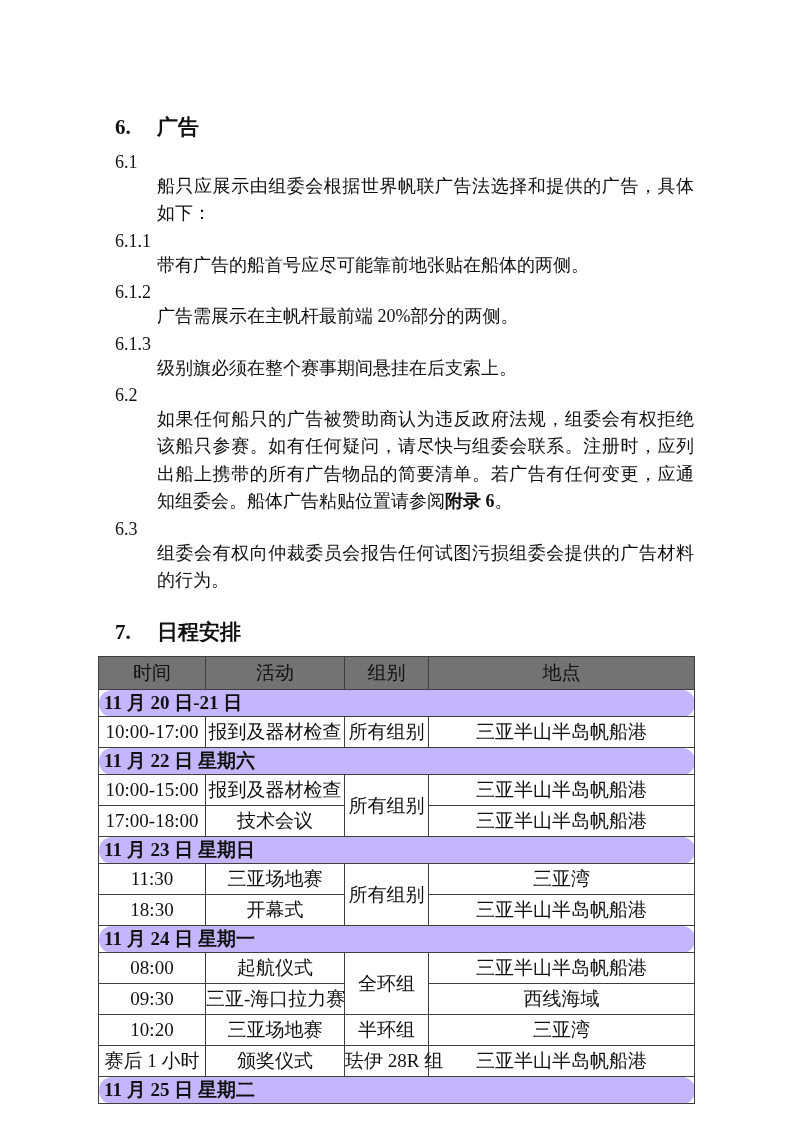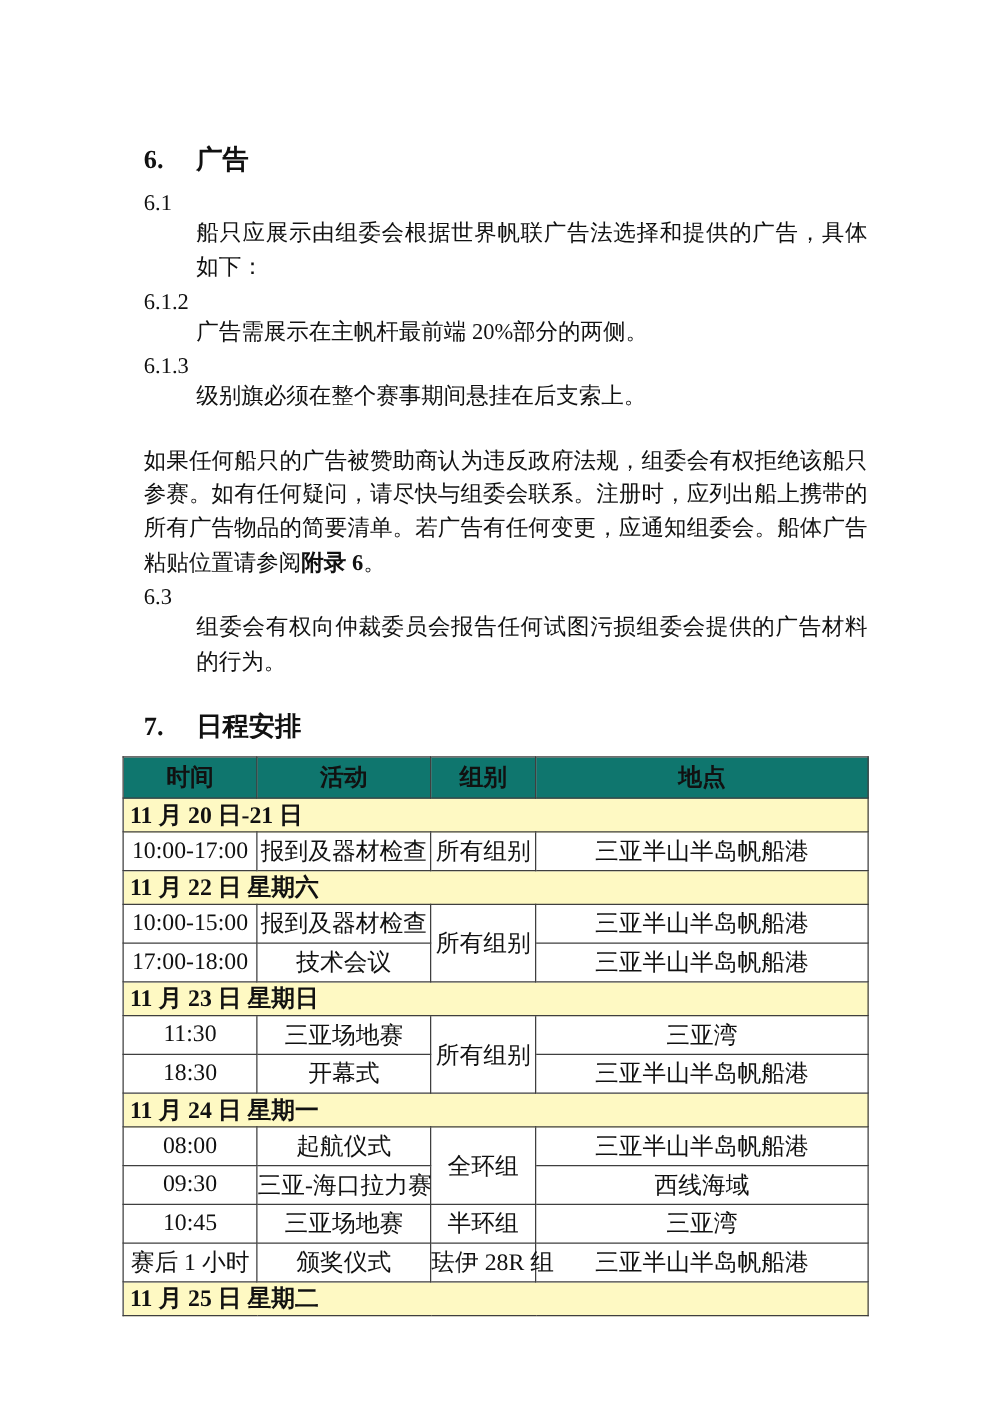--- a/index.html
+++ b/index.html
@@ -63,63 +63,69 @@
   table.schedule th,
   table.schedule td {
     border: 1px solid #3f3f3f;
     text-align: center;
     vertical-align: middle;
     padding: 0;
     white-space: nowrap;
     overflow: visible;
   }
   table.schedule th {
-    font-weight: bold;
+    font-weight: normal;
     height: 32px;
-    background: #0f766e;
+    background: #737373;
   }
   table.schedule td {
     height: 30px;
     font-weight: normal;
   }
   table.schedule tr.date-row td {
-    background: #fef9c3;
+    background: #c4b5fd;
     text-align: left;
     padding-left: 5px;
     font-weight: bold;
     height: 26px;
+    border-radius: 13px;
   }
 </style>
 </head>
 <body>
 
 <div class="content">
 
   <div class="sec-heading">
     <span class="num">6.</span>
     <span>广告</span>
   </div>
 
   <div class="clause">
     <span class="num">6.1</span>
     <span class="text">船只应展示由组委会根据世界帆联广告法选择和提供的广告，具体如下：</span>
   </div>
 
+  <div class="clause">
+    <span class="num">6.1.1</span>
+    <span class="text">带有广告的船首号应尽可能靠前地张贴在船体的两侧。</span>
+  </div>
 
   <div class="clause">
     <span class="num">6.1.2</span>
     <span class="text">广告需展示在主帆杆最前端 20%部分的两侧。</span>
   </div>
 
   <div class="clause">
     <span class="num">6.1.3</span>
     <span class="text">级别旗必须在整个赛事期间悬挂在后支索上。</span>
   </div>
 
   <div class="clause">
+    <span class="num">6.2</span>
     <span class="text"><span>如果任何船只的广告被赞助商认为违反政府法规，组委会有权拒绝该船只参赛。如有任何疑问，请尽快与组委会联系。注册时，应列出船上携带的所有广告物品的简要清单。若广告有任何变更，应通知组委会。船体广告粘贴位置请参阅</span><b>附录 6</b><span>。</span></span>
   </div>
 
   <div class="clause">
     <span class="num">6.3</span>
     <span class="text">组委会有权向仲裁委员会报告任何试图污损组委会提供的广告材料的行为。</span>
   </div>
 
 
   <div class="sec-heading sec-heading--7">
@@ -192,21 +198,21 @@
         <td>起航仪式</td>
         <td rowspan="2">全环组</td>
         <td>三亚半山半岛帆船港</td>
       </tr>
       <tr>
         <td>09:30</td>
         <td>三亚-海口拉力赛</td>
         <td>西线海域</td>
       </tr>
       <tr>
-        <td>10:45</td>
+        <td>10:20</td>
         <td>三亚场地赛</td>
         <td>半环组</td>
         <td>三亚湾</td>
       </tr>
       <tr>
         <td>赛后 1 小时</td>
         <td>颁奖仪式</td>
         <td>珐伊 28R 组</td>
         <td>三亚半山半岛帆船港</td>
       </tr>

